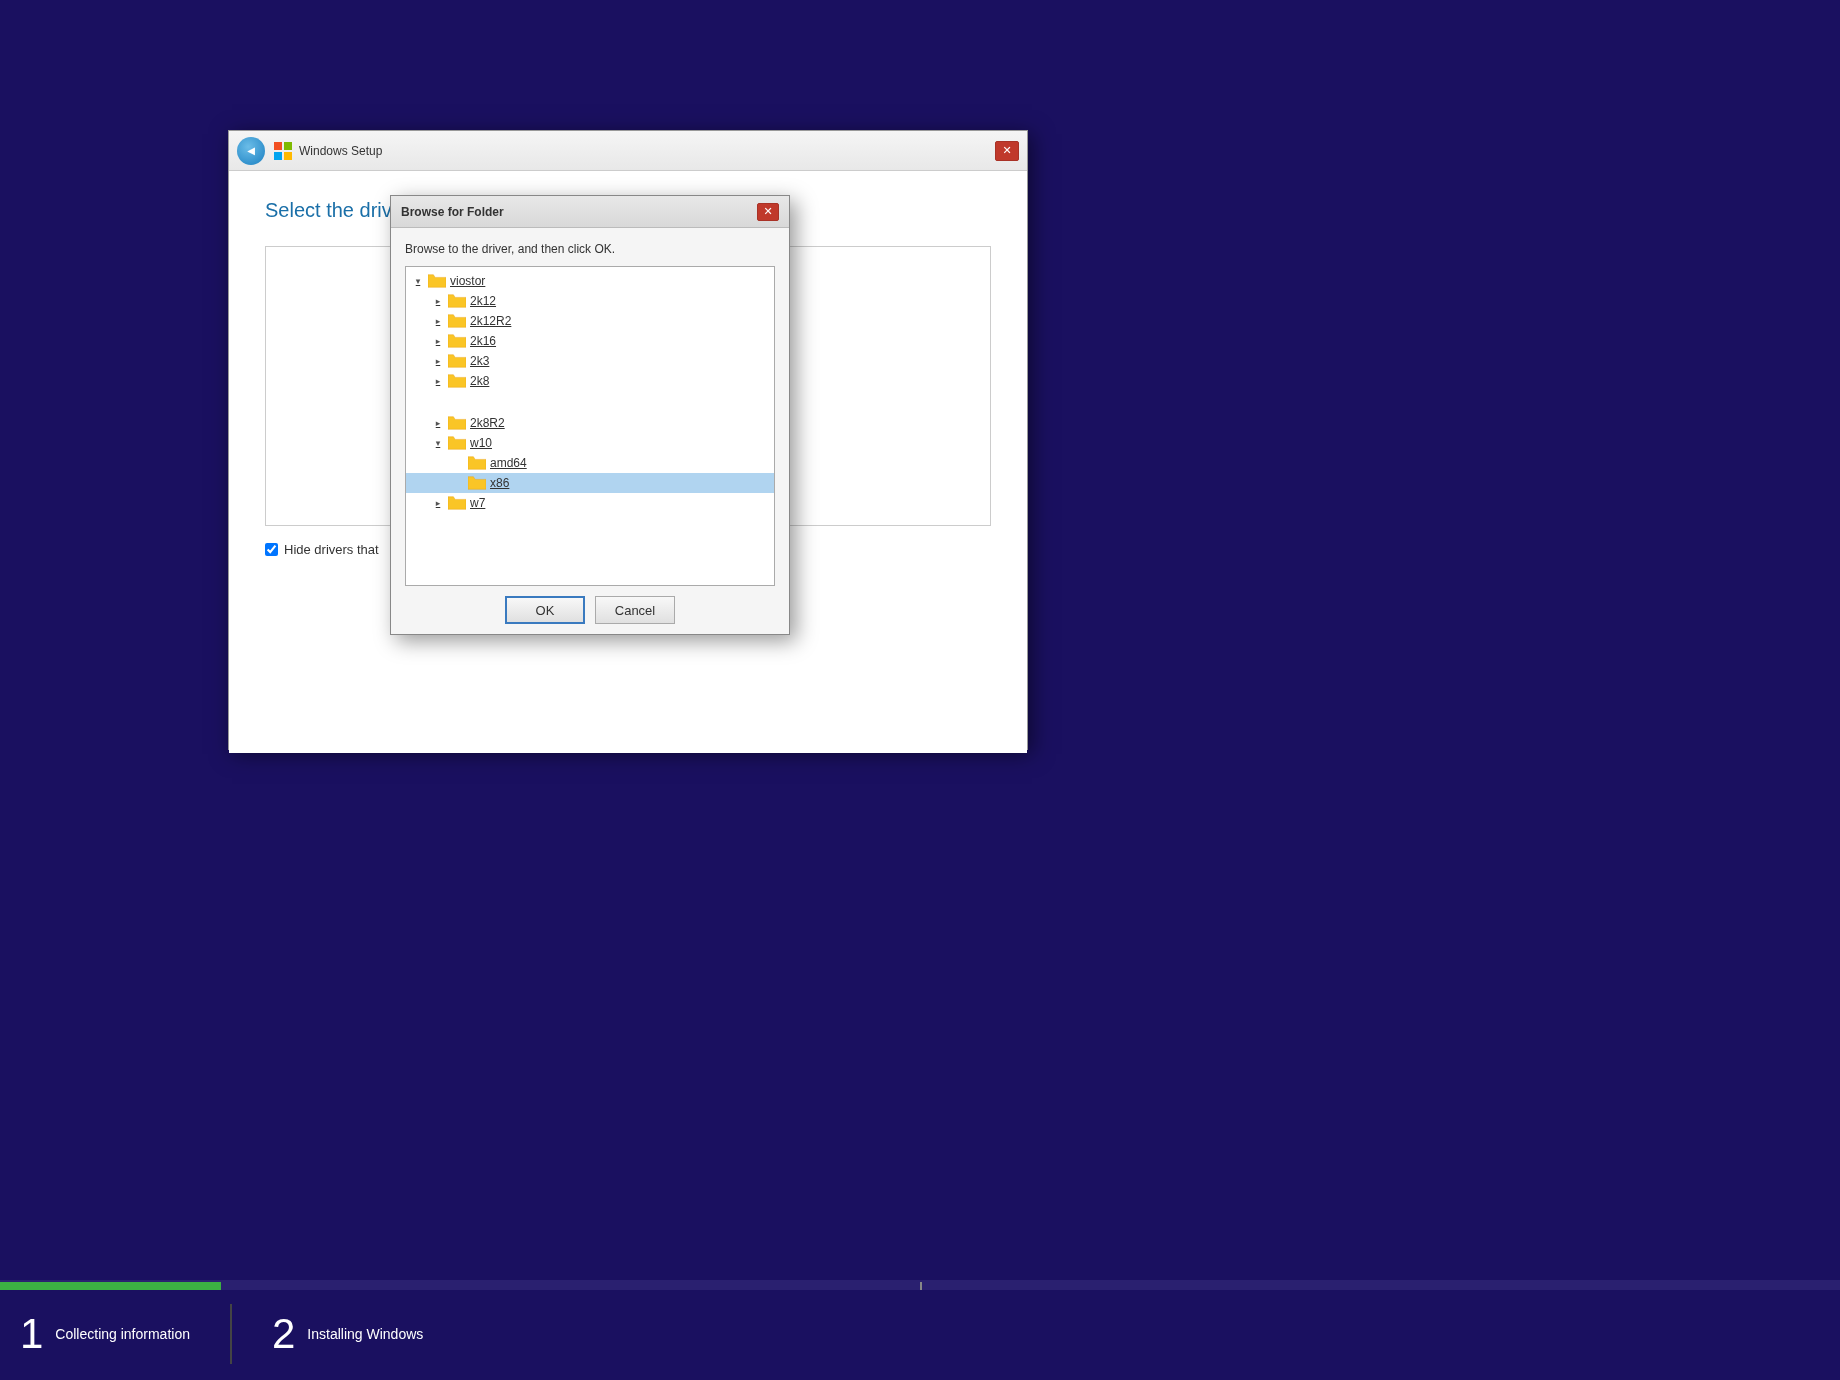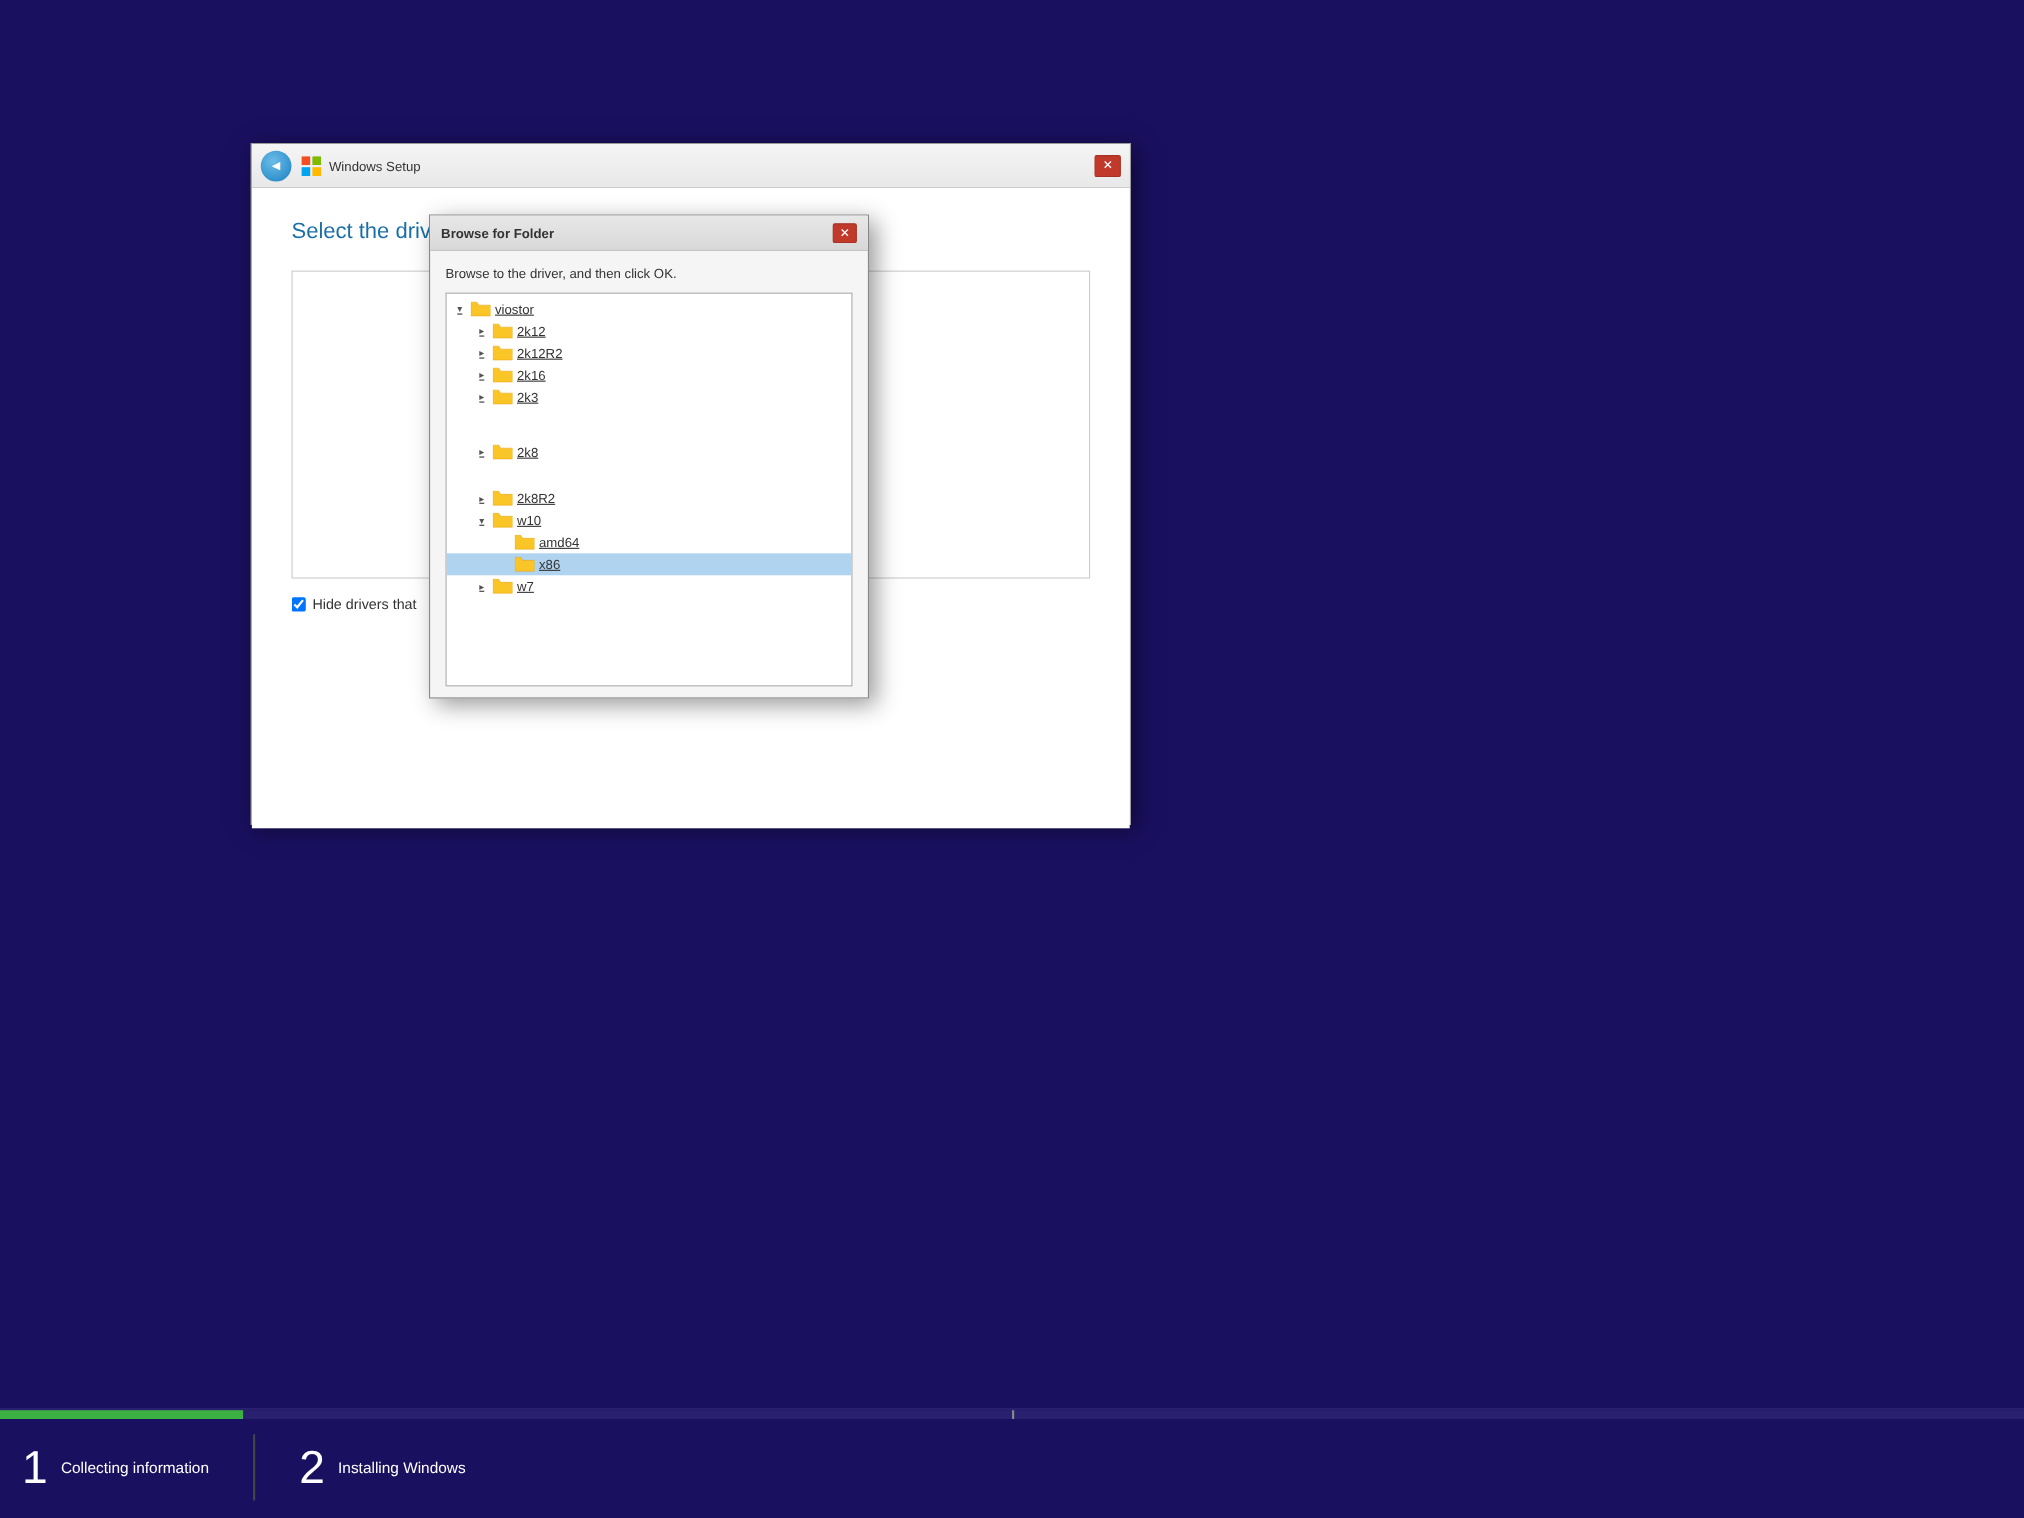--- a/index.html
+++ b/index.html
@@ -436,21 +436,21 @@
       <div class="tree-item" style="padding-left: 24px;">
         <span class="tree-chevron collapsed"></span>
         <span class="folder-icon">
           <svg viewBox="0 0 20 16">
               <polygon points="0,4 0,15 20,15 20,4 8,4 6,1 0,1" fill="#fac526" stroke="#e8a010" stroke-width="0.5"></polygon>
             </svg>
         </span>
         <span class="tree-label">2k3</span>
       </div>
 
-      <div class="tree-item" style="padding-left: 24px; margin-top: 30px;">
+      <div class="tree-item" style="padding-left: 24px;">
         <span class="tree-chevron collapsed"></span>
         <span class="folder-icon">
           <svg viewBox="0 0 20 16">
               <polygon points="0,4 0,15 20,15 20,4 8,4 6,1 0,1" fill="#fac526" stroke="#e8a010" stroke-width="0.5"></polygon>
             </svg>
         </span>
         <span class="tree-label">2k8</span>
       </div>
 
       <div class="tree-item" style="padding-left: 24px; margin-top: 22px;">
@@ -495,20 +495,24 @@
 
       <div class="tree-item" style="padding-left: 24px;">
         <span class="tree-chevron collapsed"></span>
         <span class="folder-icon">
           <svg viewBox="0 0 20 16">
               <polygon points="0,4 0,15 20,15 20,4 8,4 6,1 0,1" fill="#fac526" stroke="#e8a010" stroke-width="0.5"></polygon>
             </svg>
         </span>
         <span class="tree-label">w7</span>
       </div>
+    </div>
+    <div class="browse-dialog-buttons">
+      <button class="browse-btn ok-btn">OK</button>
+      <button class="browse-btn">Cancel</button>
     </div>
   </div>
 </div>
 
 <div class="taskbar">
   <div class="progress-bar-container">
     <div class="progress-bar-fill"></div>
     <div class="progress-divider"></div>
   </div>
   <div class="steps-container">

